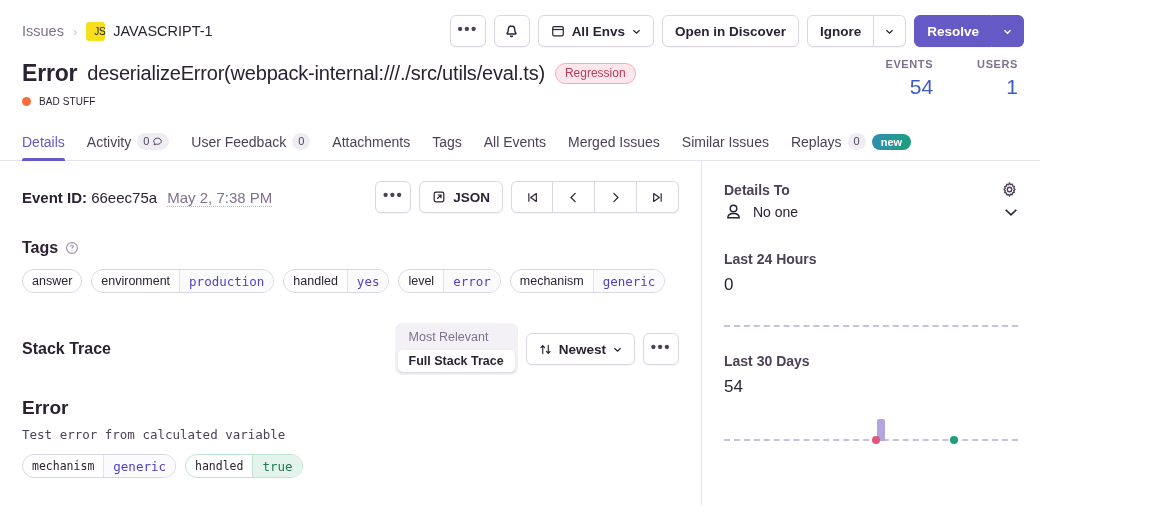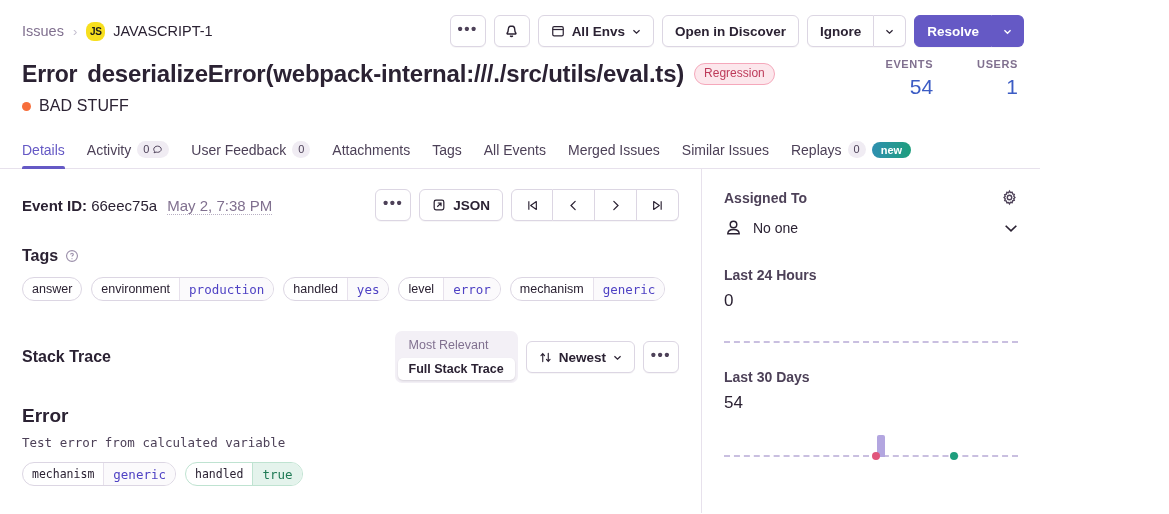--- a/index.html
+++ b/index.html
@@ -16,23 +16,23 @@
   .topbar {
     display: flex; align-items: center; justify-content: space-between;
     padding: 14px 16px 10px 22px;
     height: 58px;
   }
   .crumbs { display: flex; align-items: center; gap: 9px; font-size: 14.5px; }
   .crumb-link { color: #80708f; cursor: pointer; }
   .crumb-sep { color: #c5bfd0; font-size: 13px; }
   .crumb-proj { display: flex; align-items: center; gap: 8px; color: #2b2233; font-size: 14.5px; }
   .js-badge {
-    width: 19px; height: 19px; border-radius: 8px; background: #f7df1e;
-    color: #1a1a1a; font-size: 10px; font-weight: 700; line-height: 19px;
-    text-align: center; letter-spacing: -0.3px;
+    width: 19px; height: 19px; border-radius: 3px; background: #f7df1e;
+    color: #1a1a1a; font-size: 10px; font-weight: 400; line-height: 19px;
+    text-align: right; letter-spacing: -0.3px;
   }
 
   .actions { display: flex; align-items: center; gap: 8px; }
   .btn {
     height: 32px; border: 1px solid #dcd6e3; border-radius: 6px; background: #fff;
     color: #2b2233; font-size: 13.5px; font-weight: 600;
     display: inline-flex; align-items: center; gap: 7px; padding: 0 12px;
     cursor: pointer; font-family: "Liberation Sans", sans-serif;
     box-shadow: 0 1px 0 rgba(43,34,51,0.04);
     white-space: nowrap;
@@ -45,28 +45,28 @@
     border-left: none; width: 32px; padding: 0; justify-content: center; }
   .btn-primary { background: #6559c5; border-color: #6559c5; color: #fff; text-align: center; }
   .btn-primary + .btn-primary { border-left: 1px solid #8379d6; }
 
   .caret { width: 9px; height: 9px; display: inline-block; }
 
   
   .titleblock { padding: 2px 22px 0 22px; position: relative; }
   .title-row { display: flex; align-items: center; gap: 10px; }
   .err-type { font-size: 23px; font-weight: 700; color: #2b2233; letter-spacing: -0.2px; }
-  .err-value { font-size: 24px; color: #2b2233; font-weight: 700; letter-spacing: -0.2px; }
+  .err-value { font-size: 20px; color: #2b2233; font-weight: 400; letter-spacing: -0.2px; }
   .tag-regression {
     border: 1px solid #f5a8bb; background: #fce7ec; color: #bd3b5a;
     border-radius: 20px; font-size: 12px; padding: 2px 9px 3px; line-height: 1.2;
   }
   .culprit-row { display: flex; align-items: center; gap: 8px; margin-top: 9px; }
   .dot-orange { width: 9px; height: 9px; border-radius: 50%; background: #f76e3b; }
-  .culprit { font-size: 16px; color: #2b2233; letter-spacing: 0.1px; }
+  .culprit { font-size: 10px; color: #2b2233; letter-spacing: 0.1px; }
 
   .stats { position: absolute; right: 22px; top: 0px; display: flex; gap: 44px; text-align: right; }
   .stat-label { font-size: 11px; color: #80708f; letter-spacing: 0.6px; font-weight: 600; }
   .stat-value { font-size: 21px; color: #3c5cc4; margin-top: 5px; cursor: pointer; }
 
   
   .tabs {
     display: flex; align-items: flex-end; gap: 22px;
     padding: 0 22px; margin-top: 18px;
     border-bottom: 1px solid #e7e1ec; height: 36px;
@@ -150,21 +150,21 @@
     color: #4d4158; margin-top: 8px;
   }
   .chip.green .v { color: #1f7a55; background: #e4f3ec; border-left-color: #bfe3d1; }
   .chip.green { border-color: #bfe3d1; }
 
   
   .side-head { display: flex; align-items: center; justify-content: space-between; }
   .side-title { font-size: 14px; font-weight: 700; color: #4d4158; }
   .gear { width: 17px; height: 17px; color: #4d4158; cursor: pointer; }
   .assignee {
-    display: flex; align-items: center; justify-content: space-between; margin-top: 12px;
+    display: flex; align-items: center; justify-content: space-between; margin-top: 4px;
     cursor: pointer;
   }
   .assignee-left { display: flex; align-items: center; gap: 10px; }
   .assignee-name { font-size: 14px; color: #2b2233; }
   .side-block { margin-top: 30px; }
   .side-num { font-size: 17px; color: #2b2233; margin-top: 8px; }
   .spark { position: relative; height: 38px; margin-top: 10px; }
   .baseline {
     position: absolute; left: 0; right: 0; bottom: 4px; height: 0;
     border-top: 2px dashed #c9bfe0;
@@ -398,21 +398,21 @@
         </span>
         <span class="chip green">
           <span class="k mono">handled</span>
           <span class="v">true</span>
         </span>
       </div>
     </div>
 
     <div class="side">
       <div class="side-head">
-        <span class="side-title">Assigned To</span>
+        <span class="side-title">Details To</span>
         <svg class="gear" viewBox="0 0 16 16" fill="none" stroke="#4d4158" stroke-width="1.3">
           <circle cx="8" cy="8" r="2.1"></circle>
           <path d="M8 1.9l.9 1.4 1.6-.3.4 1.6 1.6.5-.5 1.6 1.1 1.2-1.1 1.2.5 1.6-1.6.5-.4 1.6-1.6-.3L8 14.1l-.9-1.4-1.6.3-.4-1.6-1.6-.5.5-1.6L2.9 8.1 4 6.9l-.5-1.6 1.6-.5.4-1.6 1.6.3z"></path>
         </svg>
       </div>
       <div class="assignee">
         <span class="assignee-left">
           <svg width="19" height="19" viewBox="0 0 18 18" fill="none" stroke="#2b2233" stroke-width="1.4">
             <circle cx="9" cy="6.2" r="3.1"></circle>
               <path d="M3.6 15c0-2.7 2.4-4.2 5.4-4.2s5.4 1.5 5.4 4.2z"></path>

